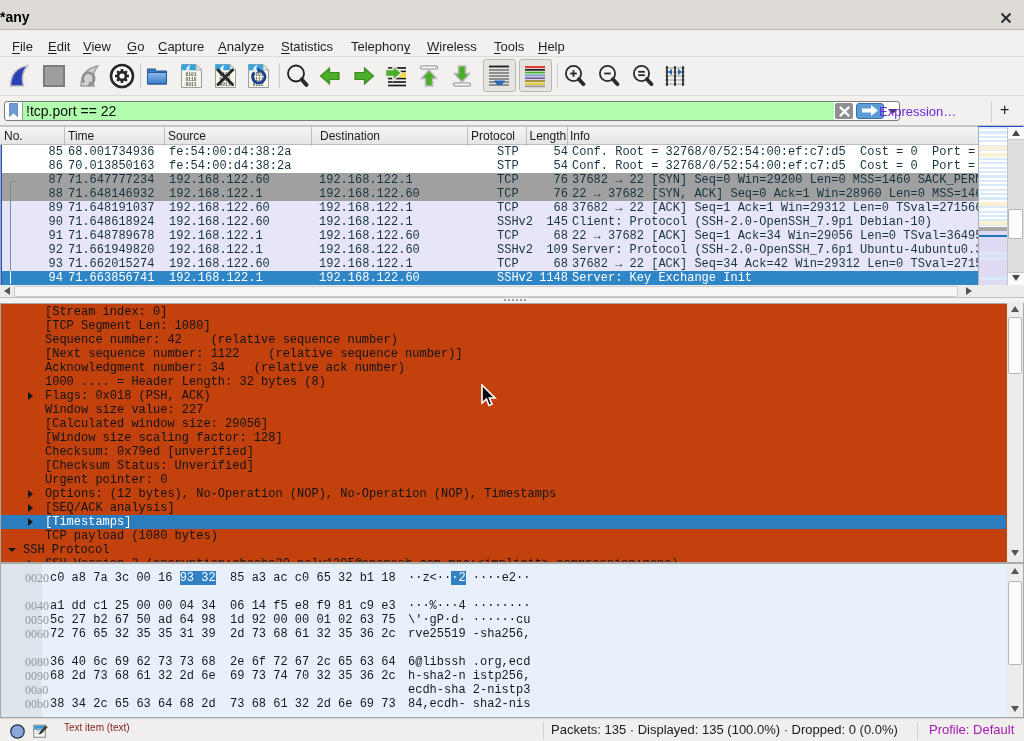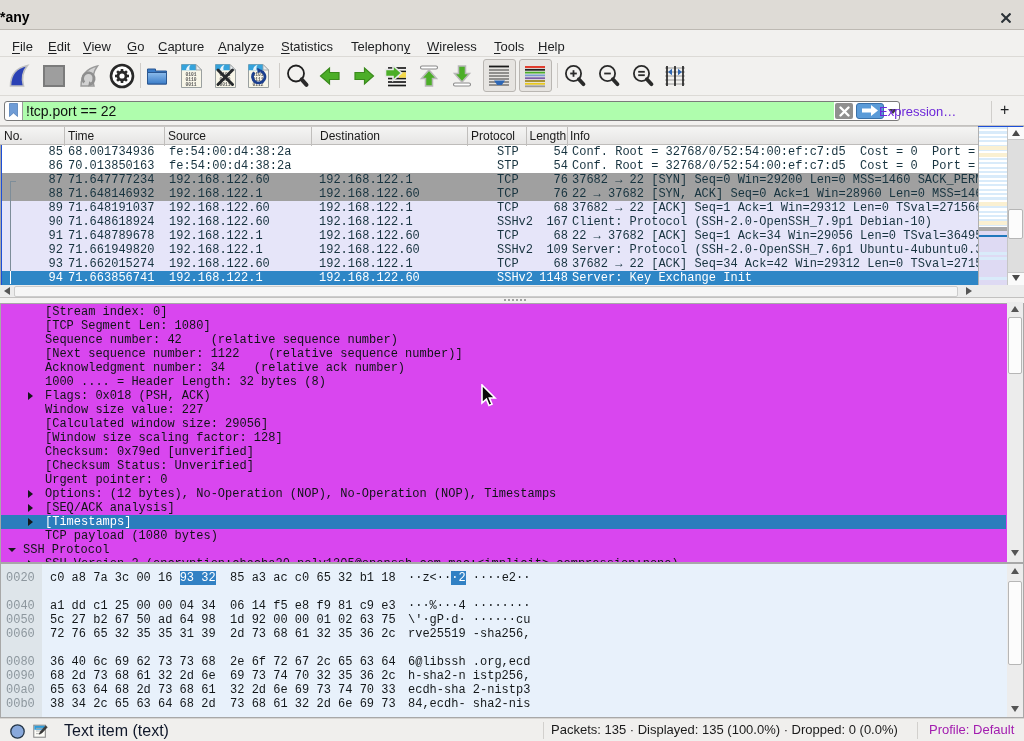--- a/index.html
+++ b/index.html
@@ -57,31 +57,31 @@
   
   #minimap { left:978px; top:127px; width:29px; height:158px; background:#ffffff;
     border-left:1px solid #b0b0b0; }
 
   
   .sb { background:#ececec; }
   .sb-thumb { position:absolute; background:#fcfcfc; border:1px solid #b6b6b6; border-radius:2px; }
   .arr { position:absolute; width:0; height:0; }
 
   
-  #details { left:0; top:303px; width:1024px; height:260px; background:#d946ef;
+  #details { left:0; top:303px; width:1024px; height:260px; background:#c2410c;
     border:1px solid #a8a8a8; overflow:hidden; }
   .dline { position:absolute; left:0; width:1005px; height:14px; color:#101416; }
   .dtri { position:absolute; width:0; height:0; top:3px;
     border-left:5px solid #14181a; border-top:4px solid transparent; border-bottom:4px solid transparent; }
 
   
   #hexpane { left:0; top:563px; width:1024px; height:155px; background:#e8f1fb;
     border:1px solid #a8a8a8; overflow:hidden; }
   .xline { position:absolute; left:0; width:1000px; height:14px; }
-  .xoff { position:absolute; left:5px; color:#8d979e; }
+  .xoff { position:absolute; left:24px; color:#8d979e;font-family:Liberation Serif, serif; }
   .xhex { position:absolute; left:49px; color:#14181a; }
   .xasc { position:absolute; left:407px; color:#14181a; }
   .hexhl { background:#3181c4; color:#ffffff; }
 
   
   #statusbar { left:0; top:718px; width:1024px; height:23px; background:#f0efed;
     border-top:1px solid #d7d5d2; }
 </style>
 </head>
 <body>
@@ -309,21 +309,21 @@
   <div class="prow mono" style="top:47px;background:#a0a0a0;color:#17333f">
     <span class="c-no">87</span><span class="c-time">71.647777234</span><span class="c-src">192.168.122.60</span><span class="c-dst">192.168.122.1</span><span class="c-pro">TCP</span><span class="c-len">76</span><span class="c-inf">37682 → 22 [SYN] Seq=0 Win=29200 Len=0 MSS=1460 SACK_PERM TSval=2715661342 TSecr=0 WS=128</span>
   </div>
   <div class="prow mono" style="top:61px;background:#a0a0a0;color:#17333f">
     <span class="c-no">88</span><span class="c-time">71.648146932</span><span class="c-src">192.168.122.1</span><span class="c-dst">192.168.122.60</span><span class="c-pro">TCP</span><span class="c-len">76</span><span class="c-inf">22 → 37682 [SYN, ACK] Seq=0 Ack=1 Win=28960 Len=0 MSS=1460 SACK_PERM TSval=3649509396</span>
   </div>
   <div class="prow mono" style="top:75px;background:#e6e5f9;color:#17333f">
     <span class="c-no">89</span><span class="c-time">71.648191037</span><span class="c-src">192.168.122.60</span><span class="c-dst">192.168.122.1</span><span class="c-pro">TCP</span><span class="c-len">68</span><span class="c-inf">37682 → 22 [ACK] Seq=1 Ack=1 Win=29312 Len=0 TSval=2715661342 TSecr=3649509396</span>
   </div>
   <div class="prow mono" style="top:89px;background:#e6e5f9;color:#17333f">
-    <span class="c-no">90</span><span class="c-time">71.648618924</span><span class="c-src">192.168.122.60</span><span class="c-dst">192.168.122.1</span><span class="c-pro">SSHv2</span><span class="c-len">167</span><span class="c-inf">Client: Protocol (SSH-2.0-OpenSSH_7.9p1 Debian-10)</span>
+    <span class="c-no">90</span><span class="c-time">71.648618924</span><span class="c-src">192.168.122.60</span><span class="c-dst">192.168.122.1</span><span class="c-pro">SSHv2</span><span class="c-len">145</span><span class="c-inf">Client: Protocol (SSH-2.0-OpenSSH_7.9p1 Debian-10)</span>
   </div>
   <div class="prow mono" style="top:103px;background:#e6e5f9;color:#17333f">
     <span class="c-no">91</span><span class="c-time">71.648789678</span><span class="c-src">192.168.122.1</span><span class="c-dst">192.168.122.60</span><span class="c-pro">TCP</span><span class="c-len">68</span><span class="c-inf">22 → 37682 [ACK] Seq=1 Ack=34 Win=29056 Len=0 TSval=3649509412 TSecr=2715661343</span>
   </div>
   <div class="prow mono" style="top:117px;background:#e6e5f9;color:#17333f">
     <span class="c-no">92</span><span class="c-time">71.661949820</span><span class="c-src">192.168.122.1</span><span class="c-dst">192.168.122.60</span><span class="c-pro">SSHv2</span><span class="c-len">109</span><span class="c-inf">Server: Protocol (SSH-2.0-OpenSSH_7.6p1 Ubuntu-4ubuntu0.3)</span>
   </div>
   <div class="prow mono" style="top:131px;background:#e6e5f9;color:#17333f">
     <span class="c-no">93</span><span class="c-time">71.662015274</span><span class="c-src">192.168.122.60</span><span class="c-dst">192.168.122.1</span><span class="c-pro">TCP</span><span class="c-len">68</span><span class="c-inf">37682 → 22 [ACK] Seq=34 Ack=42 Win=29312 Len=0 TSval=2715661356 TSecr=3649509412</span>
   </div>
@@ -421,42 +421,42 @@
 <div class="abs sb-thumb" style="left:1008px;top:317px;width:14px;height:57px"></div>
 
 <div class="abs" id="hexpane">
   <div class="abs" style="left:0;top:0;width:41px;height:153px;background:#dee5ea"></div>
   <div class="xline mono" style="top:7px"><span class="xoff">0020</span><span class="xhex">c0 a8 7a 3c 00 16 <span class="hexhl">93 32</span>  85 a3 ac c0 65 32 b1 18</span><span class="xasc">··z&lt;··<span class="hexhl">·2</span> ····e2··</span></div>
   <div class="xline mono" style="top:35px"><span class="xoff">0040</span><span class="xhex">a1 dd c1 25 00 00 04 34  06 14 f5 e8 f9 81 c9 e3</span><span class="xasc">···%···4 ········</span></div>
   <div class="xline mono" style="top:49px"><span class="xoff">0050</span><span class="xhex">5c 27 b2 67 50 ad 64 98  1d 92 00 00 01 02 63 75</span><span class="xasc">\'·gP·d· ······cu</span></div>
   <div class="xline mono" style="top:63px"><span class="xoff">0060</span><span class="xhex">72 76 65 32 35 35 31 39  2d 73 68 61 32 35 36 2c</span><span class="xasc">rve25519 -sha256,</span></div>
   <div class="xline mono" style="top:91px"><span class="xoff">0080</span><span class="xhex">36 40 6c 69 62 73 73 68  2e 6f 72 67 2c 65 63 64</span><span class="xasc">6@libssh .org,ecd</span></div>
   <div class="xline mono" style="top:105px"><span class="xoff">0090</span><span class="xhex">68 2d 73 68 61 32 2d 6e  69 73 74 70 32 35 36 2c</span><span class="xasc">h-sha2-n istp256,</span></div>
-  <div class="xline mono" style="top:119px"><span class="xoff">00a0</span><span class="xhex">65 63 64 68 2d 73 68 61  32 2d 6e 69 73 74 70 33</span><span class="xasc">ecdh-sha 2-nistp3</span></div>
+  <div class="xline mono" style="top:119px"><span class="xoff">00a0</span><span class="xasc">ecdh-sha 2-nistp3</span></div>
   <div class="xline mono" style="top:133px"><span class="xoff">00b0</span><span class="xhex">38 34 2c 65 63 64 68 2d  73 68 61 32 2d 6e 69 73</span><span class="xasc">84,ecdh- sha2-nis</span></div>
 </div>
 
 <div class="abs sb" style="left:1007px;top:564px;width:16px;height:153px"></div>
 <div class="abs arr" style="left:1011px;top:568px;border-left:4px solid transparent;border-right:4px solid transparent;border-bottom:6px solid #555"></div>
 <div class="abs arr" style="left:1011px;top:706px;border-left:4px solid transparent;border-right:4px solid transparent;border-top:6px solid #555"></div>
 <div class="abs sb-thumb" style="left:1008px;top:581px;width:14px;height:84px"></div>
 
 <div class="abs" id="statusbar">
   <svg class="abs" style="left:10px;top:5px" width="15" height="15" viewBox="0 0 15 15">
     <circle cx="7.5" cy="7.5" r="6.7" fill="#89a9dc" stroke="#253648" stroke-width="1.3"></circle>
   </svg>
   <svg class="abs" style="left:32px;top:4px" width="16" height="16" viewBox="0 0 18 18">
     <rect x="2" y="2.5" width="13" height="13.5" fill="#fdfdf8" stroke="#8a8a8a" stroke-width="1.2"></rect>
     <rect x="2.6" y="3.1" width="11.8" height="4.5" fill="#2e9bd8"></rect>
     <line x1="4.5" y1="6" x2="12.5" y2="6" stroke="#a9a9a9" stroke-width="1"></line>
     <line x1="4.5" y1="9" x2="12.5" y2="9" stroke="#a9a9a9" stroke-width="1"></line>
     <line x1="4.5" y1="12" x2="10" y2="12" stroke="#a9a9a9" stroke-width="1"></line>
     <path d="M15.5,3 l-6,6.5 -1.4,3.1 3.1,-1.4 6,-6.5 z" fill="#3c3c3c" stroke="#2a2a2a" stroke-width="0.6"></path>
   </svg>
-  <span class="abs" style="left:64px;top:3px;font-size:16px;color:#0f172a">Text item (text)</span>
+  <span class="abs" style="left:64px;top:3px;font-size:10px;color:#7f1d1d">Text item (text)</span>
   <div class="abs" style="left:543px;top:3px;width:1px;height:17px;background:#d2d0cd"></div>
   <span class="abs" style="left:551px;top:3px;font-size:13px;color:#1a1a1a">Packets: 135 · Displayed: 135 (100.0%) · Dropped: 0 (0.0%)</span>
   <div class="abs" style="left:917px;top:3px;width:1px;height:17px;background:#d2d0cd"></div>
   <span class="abs" style="left:929px;top:3px;font-size:13px;color:#a21caf">Profile: Default</span>
 </div>
 
 <svg class="abs" style="left:481px;top:384px" width="16" height="24" viewBox="0 0 16 24">
   <path d="M1,1 L1,19 L5.4,15.2 L8,21.5 L11,20.2 L8.4,14 L14,14 Z" fill="#0a0a0a" stroke="#ffffff" stroke-width="1.6"></path>
 </svg>
 

